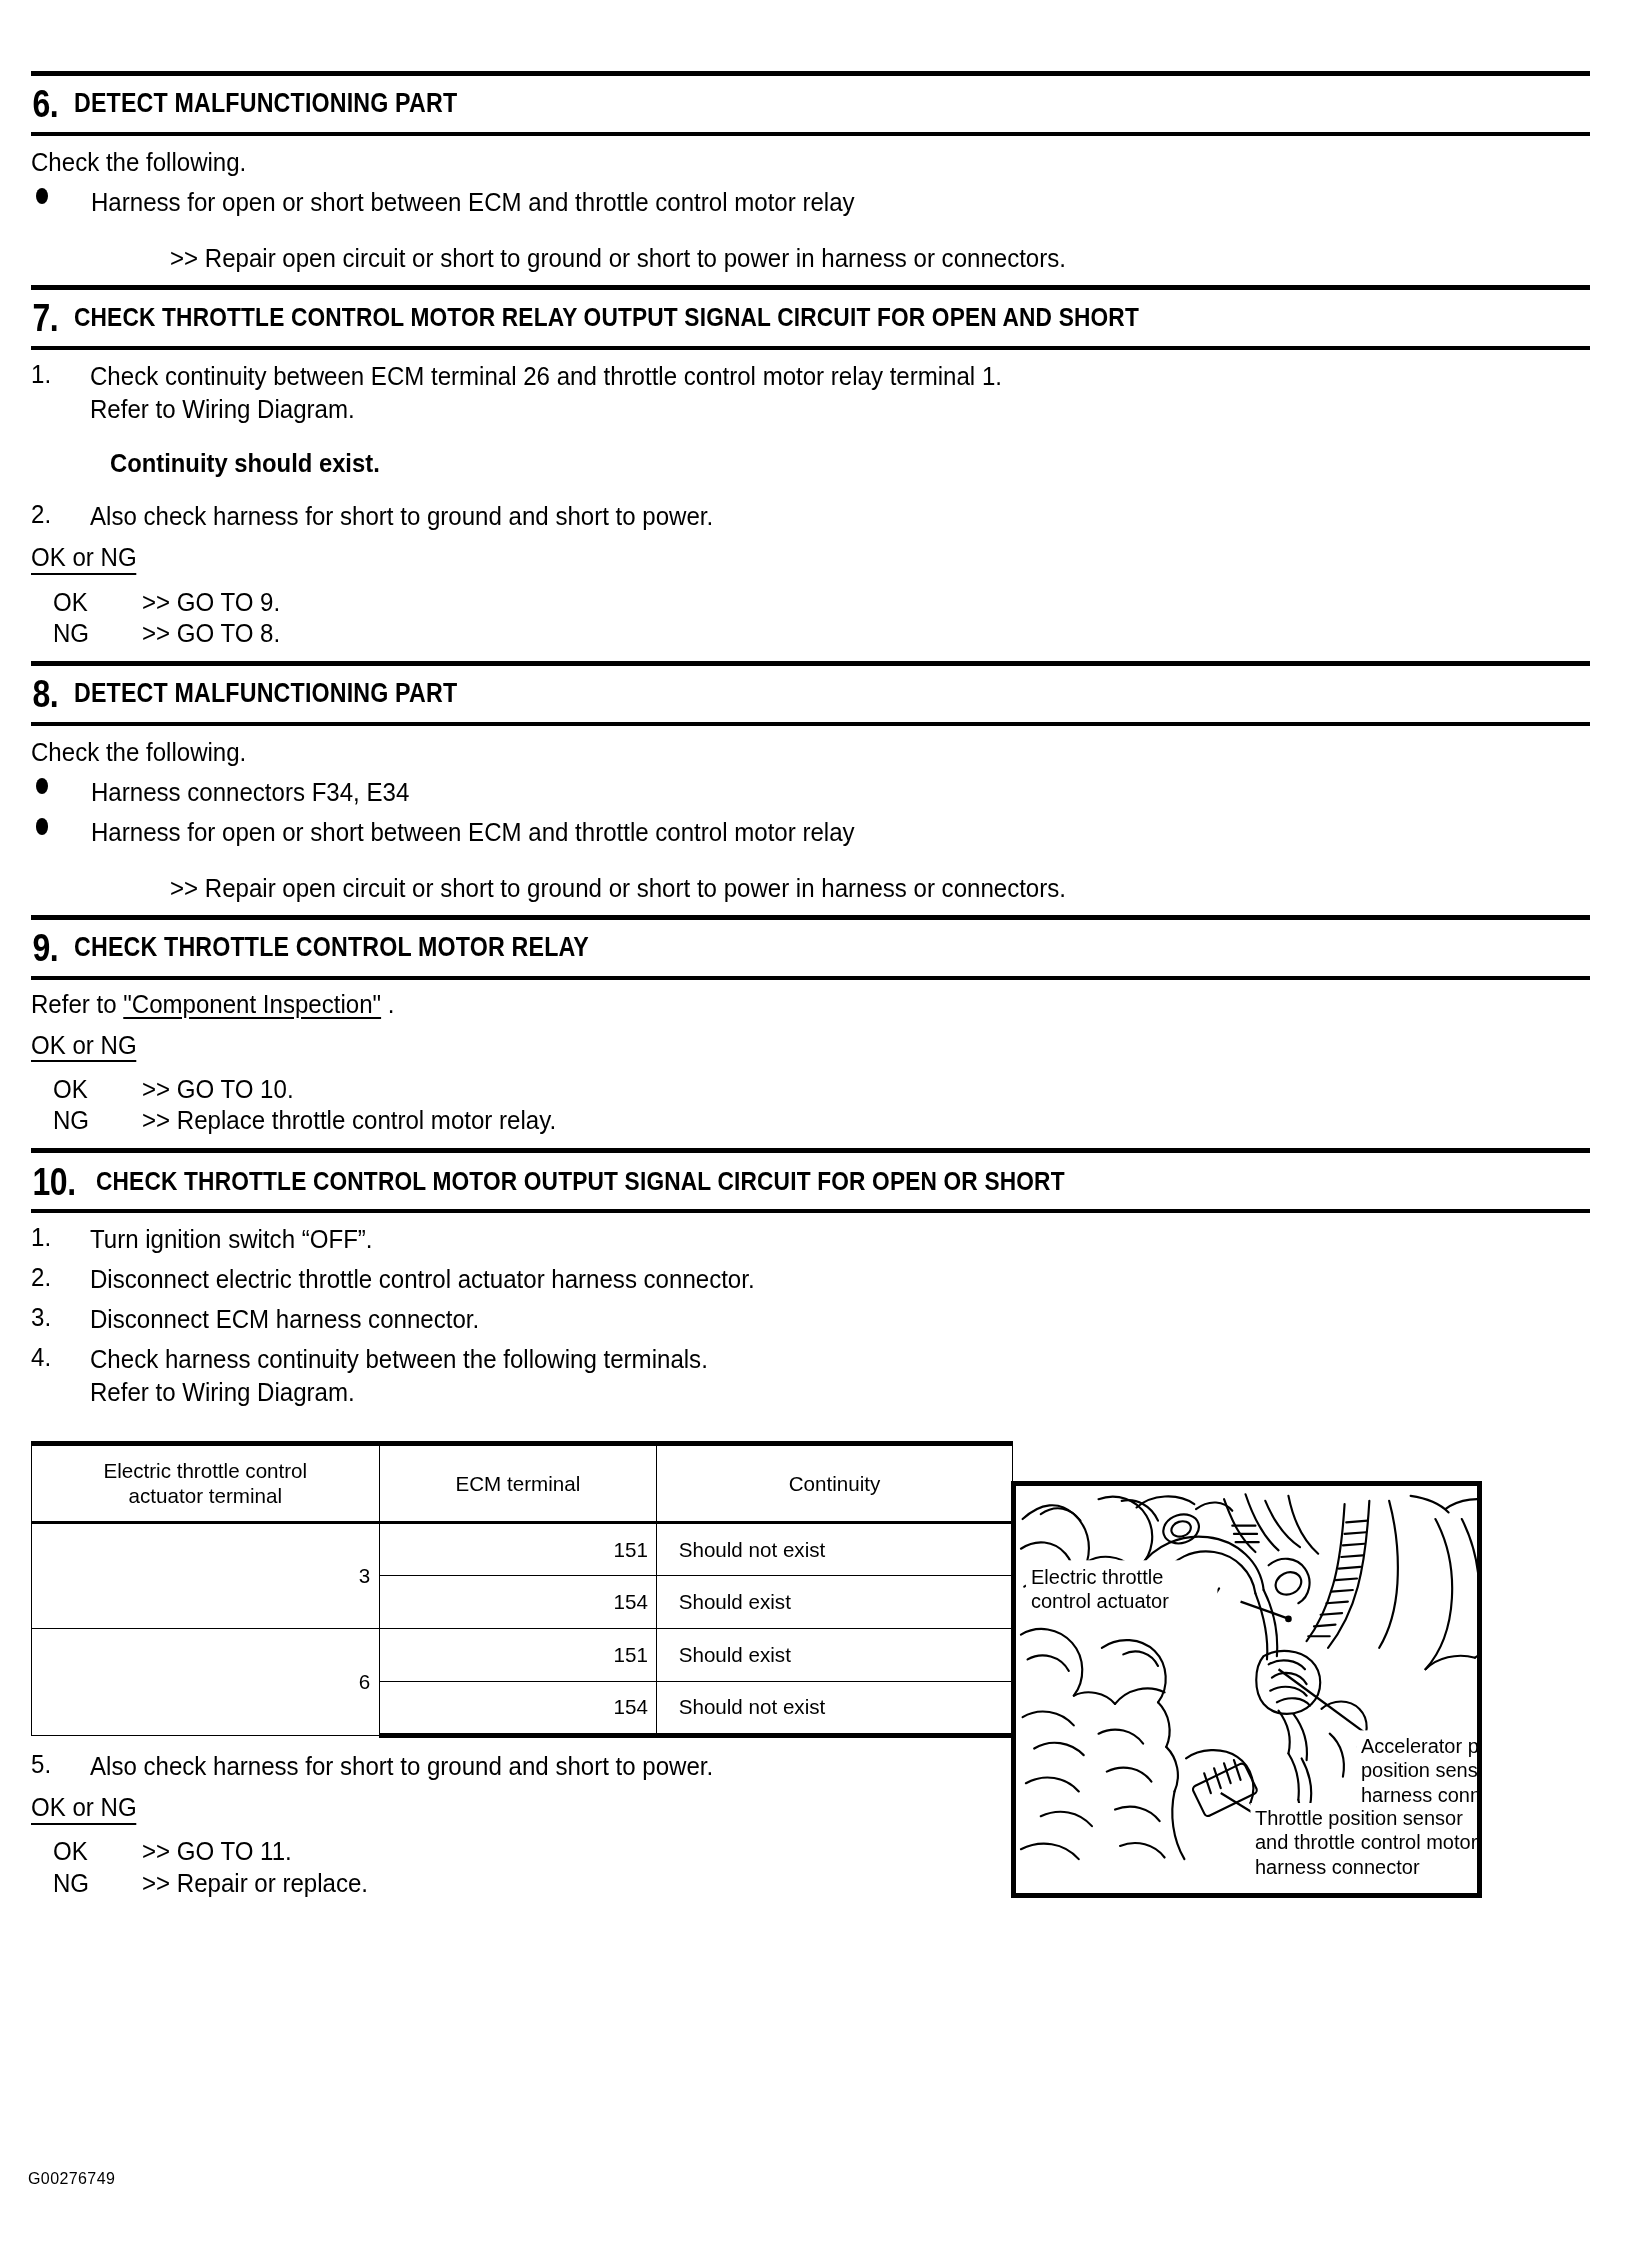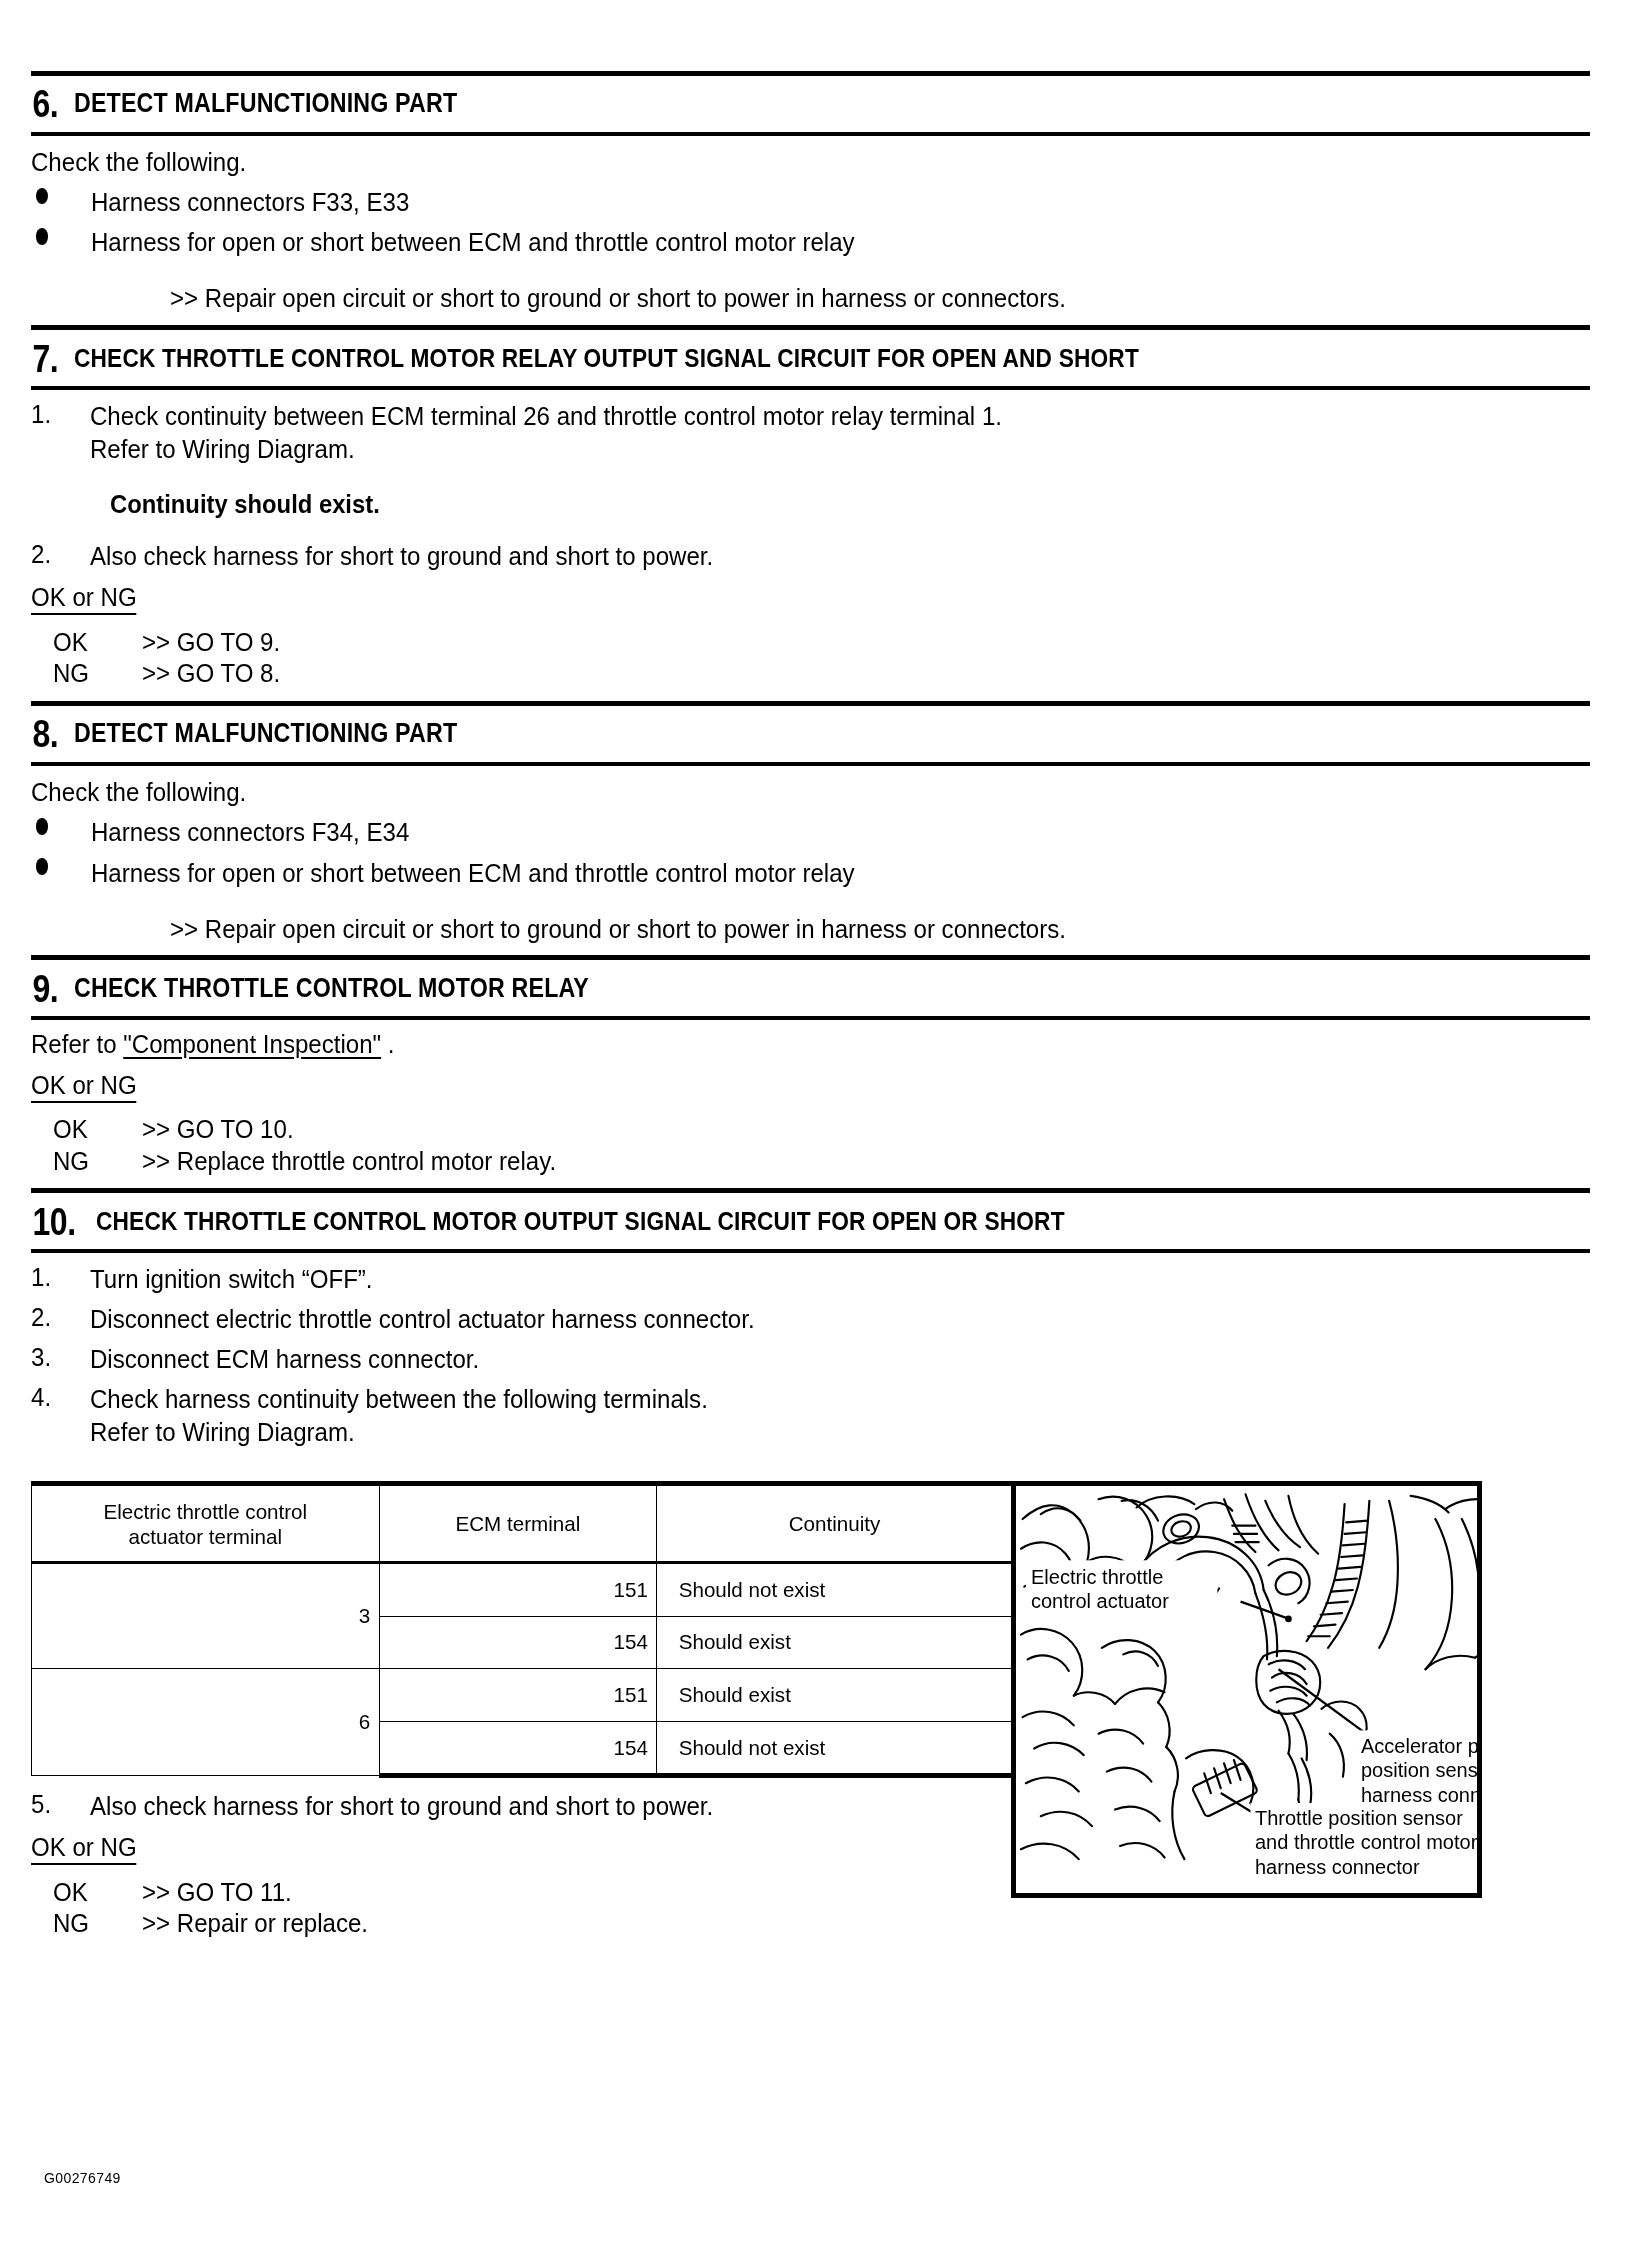--- a/index.html
+++ b/index.html
@@ -223,41 +223,37 @@
     line-height: 1.22;
     background: transparent;
     white-space: nowrap;
   }
   .lbl-actuator { left: 15px; top: 79px; }
   .lbl-accel { left: 345px; top: 248px; }
   .lbl-tps { left: 239px; top: 320px; }
 
   .footer-code {
     position: absolute;
-    left: 44px;
+    left: 28px;
     top: 2170px;
-    font-size: 14px;
+    font-size: 16px;
     letter-spacing: 0.4px;
   }
 </style>
 </head>
 <body>
 
 <div class="page">
   <div class="content">
 
     <div class="step-head">
       <span class="step-num">6.</span>
       <span class="step-title">DETECT MALFUNCTIONING PART</span>
     </div>
     <div class="para">Check the following.</div>
-    <div class="bullet-row">
-      <span class="bullet-dot"></span>
-      <span class="bullet-text">Harness connectors F33, E33</span>
-    </div>
     <div class="bullet-row">
       <span class="bullet-dot"></span>
       <span class="bullet-text">Harness for open or short between ECM and throttle control motor relay</span>
     </div>
     <div class="result-line">&gt;&gt; Repair open circuit or short to ground or short to power in harness or connectors.</div>
 
     <div class="step-head wide">
       <span class="step-num">7.</span>
       <span class="step-title">CHECK THROTTLE CONTROL MOTOR RELAY OUTPUT SIGNAL CIRCUIT FOR OPEN AND SHORT</span>
     </div>

